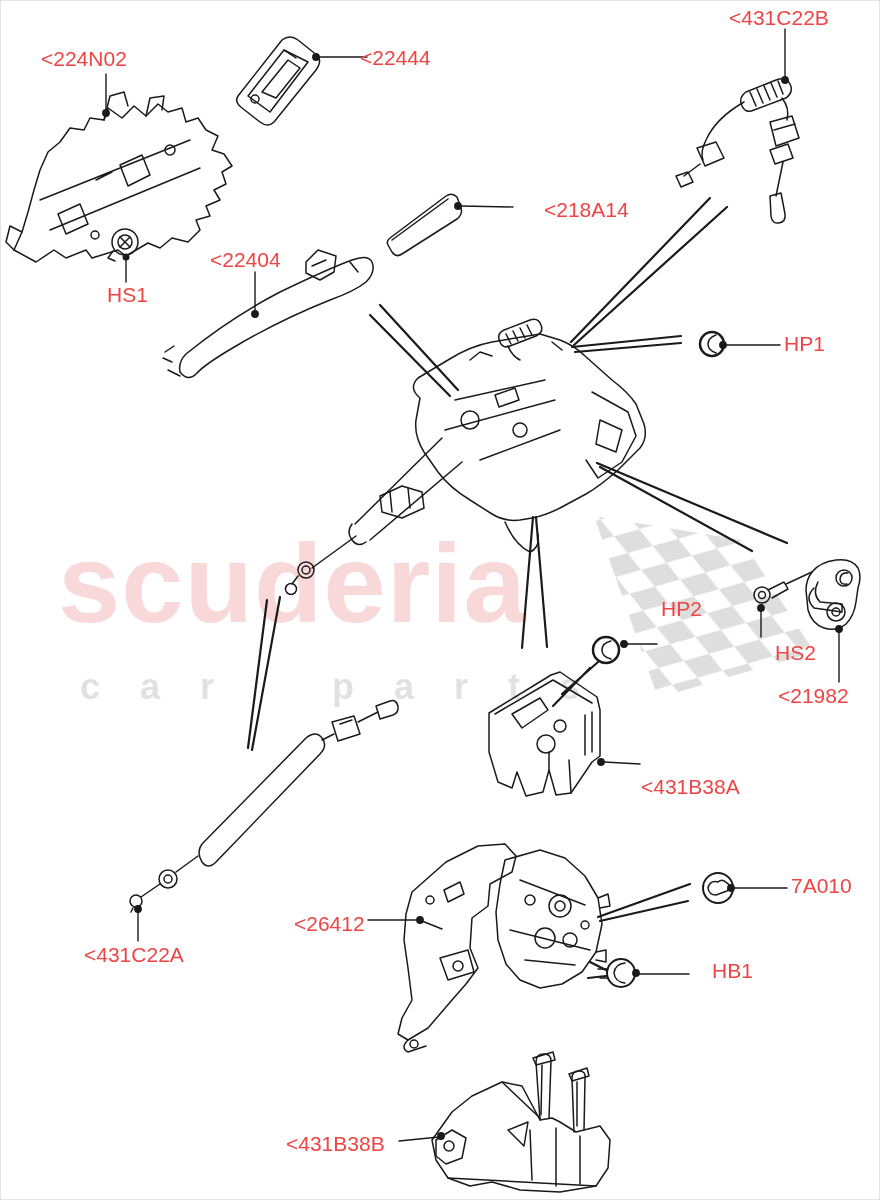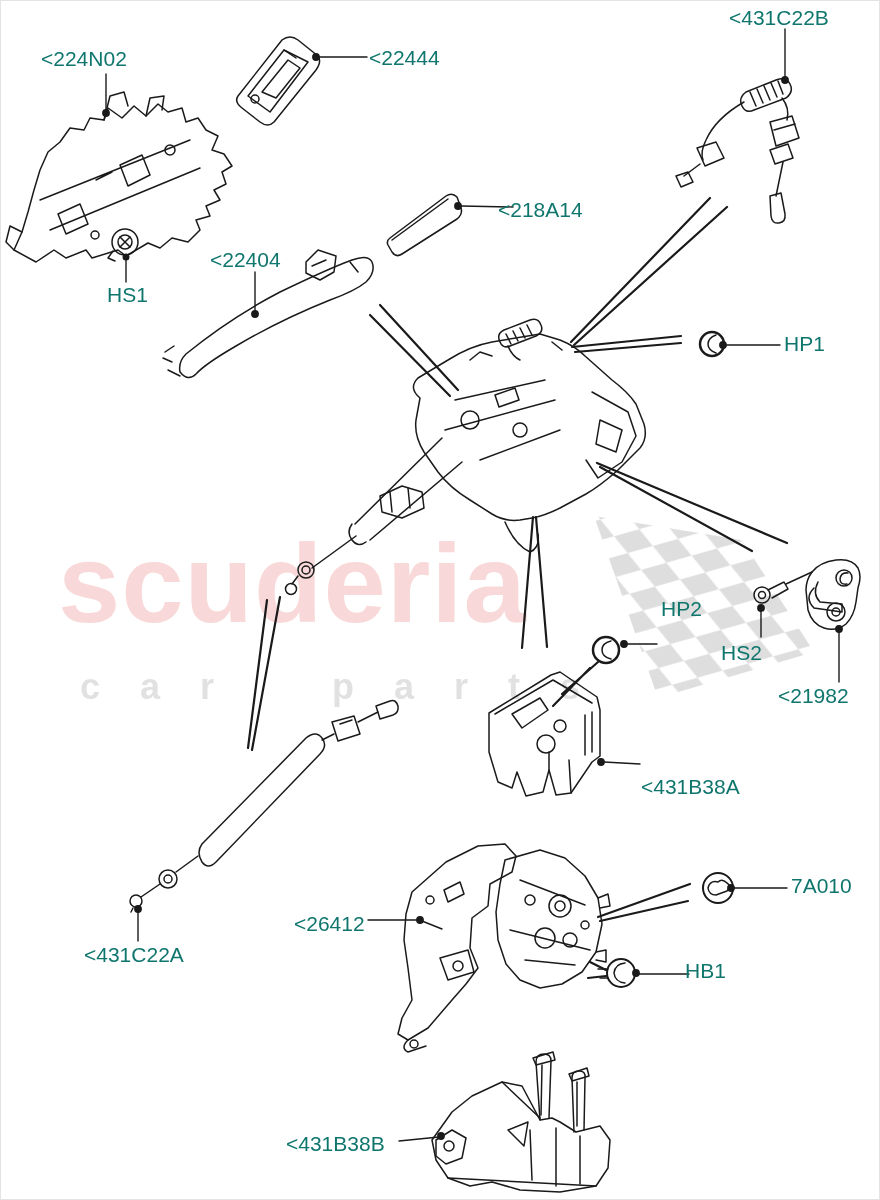--- a/index.html
+++ b/index.html
@@ -15,21 +15,21 @@
     color:#efa3a3;opacity:0.42;user-select:none;white-space:nowrap;
   }
   .wm-tag{
     position:absolute;left:80px;top:633px;width:540px;
     font-size:36px;font-weight:bold;line-height:1;
     letter-spacing:40px;word-spacing:28px;
     color:#bdbdbd;opacity:0.45;user-select:none;white-space:nowrap;margin-top:36px;
   }
   
   .part-label{
-    position:absolute;font-size:21px;color:#0f766e;line-height:1.05;
+    position:absolute;font-size:21px;color:#ef4444;line-height:1.05;
     white-space:nowrap;cursor:pointer;
   }
   svg.art{position:absolute;left:0;top:0;}
 </style>
 </head>
 <body>
 
 <div id="page">
 
   <div class="wm-brand">scuderia</div>
@@ -256,29 +256,29 @@
           <circle cx="636" cy="973" r="3.2" fill="#1a1a1a"></circle>
         <path d="M138,912 L138,941"></path>
           <circle cx="138" cy="909" r="3.2" fill="#1a1a1a"></circle>
         <path d="M399,1141 L439,1137"></path>
           <circle cx="441" cy="1136" r="3.2" fill="#1a1a1a"></circle>
       </g>
     </g>
   </svg>
 
   <div class="part-label" style="left:41px;top:48px">&lt;224N02</div>
-  <div class="part-label" style="left:369px;top:47px">&lt;22444</div>
+  <div class="part-label" style="left:360px;top:47px">&lt;22444</div>
   <div class="part-label" style="left:729px;top:7px">&lt;431C22B</div>
-  <div class="part-label" style="left:498px;top:199px">&lt;218A14</div>
+  <div class="part-label" style="left:544px;top:199px">&lt;218A14</div>
   <div class="part-label" style="left:210px;top:249px">&lt;22404</div>
   <div class="part-label" style="left:107px;top:284px">HS1</div>
   <div class="part-label" style="left:784px;top:333px">HP1</div>
   <div class="part-label" style="left:661px;top:598px">HP2</div>
-  <div class="part-label" style="left:721px;top:642px">HS2</div>
+  <div class="part-label" style="left:775px;top:642px">HS2</div>
   <div class="part-label" style="left:778px;top:685px">&lt;21982</div>
   <div class="part-label" style="left:641px;top:776px">&lt;431B38A</div>
   <div class="part-label" style="left:294px;top:913px">&lt;26412</div>
   <div class="part-label" style="left:791px;top:875px">7A010</div>
-  <div class="part-label" style="left:685px;top:960px">HB1</div>
+  <div class="part-label" style="left:712px;top:960px">HB1</div>
   <div class="part-label" style="left:84px;top:944px">&lt;431C22A</div>
   <div class="part-label" style="left:286px;top:1133px">&lt;431B38B</div>
 
 </div>
 
 </body></html>

